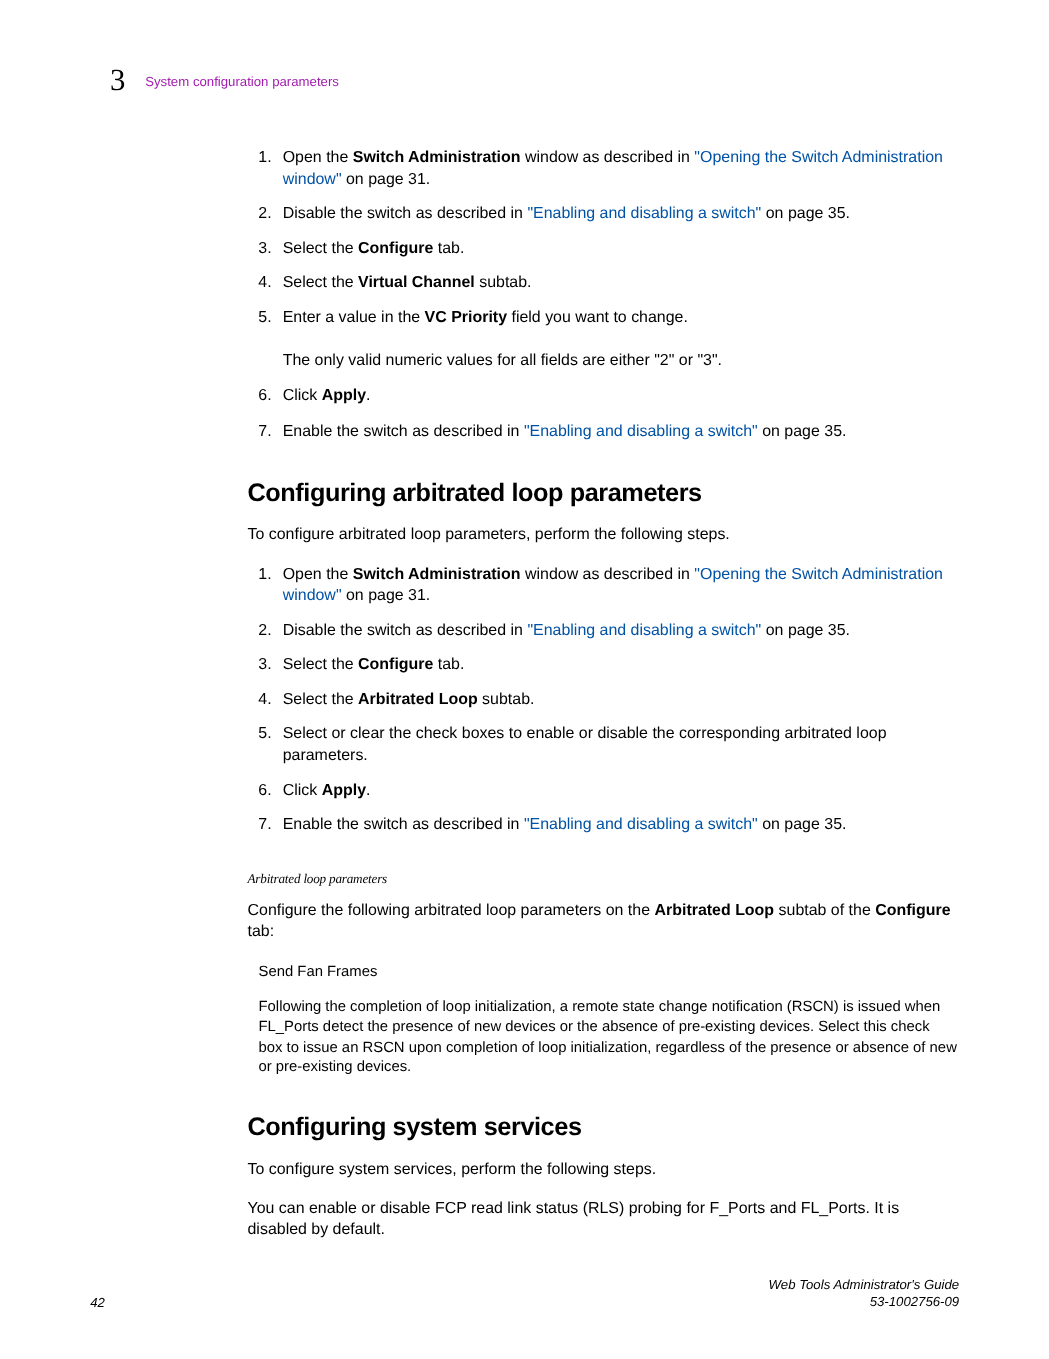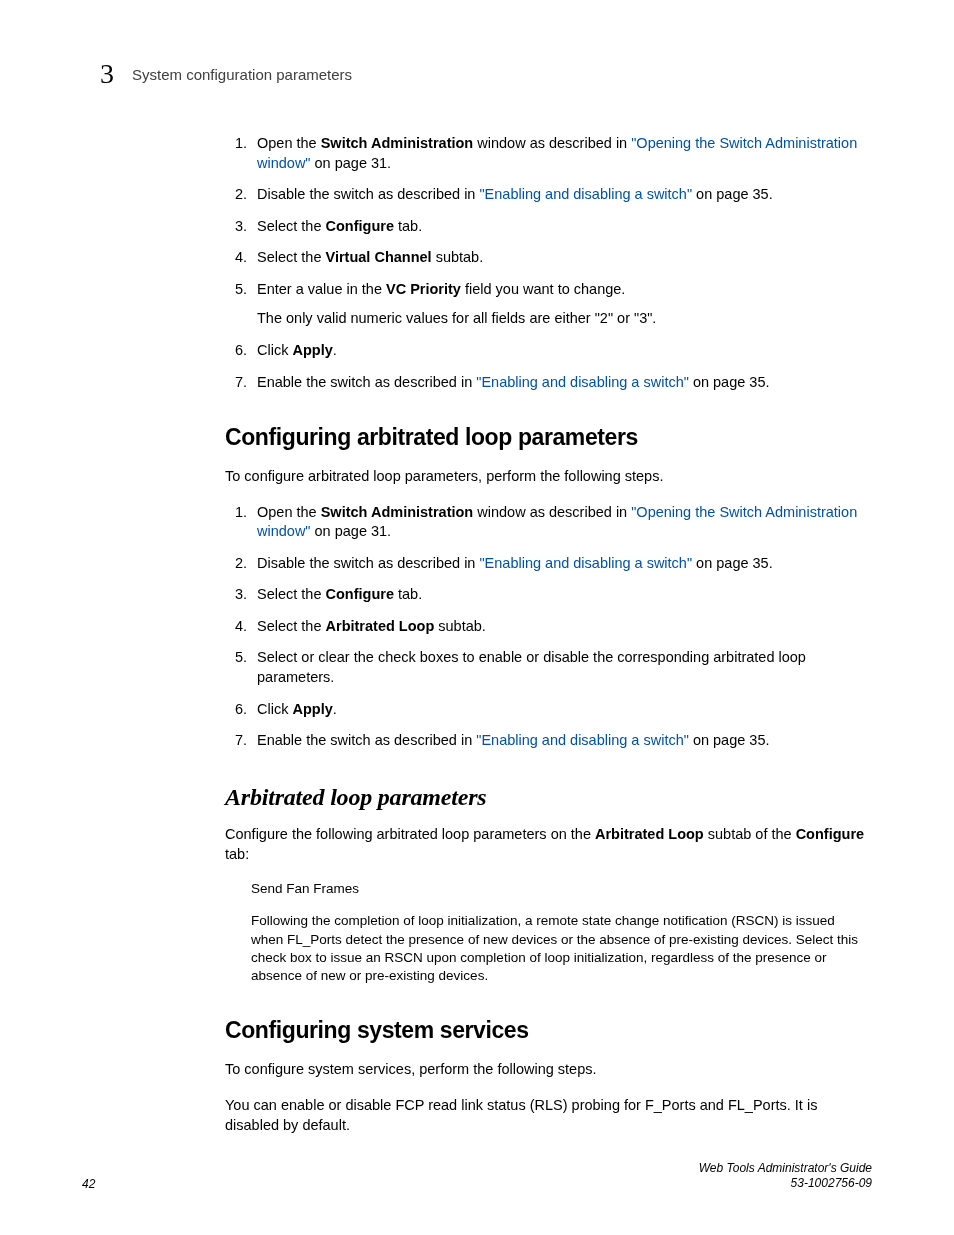--- a/index.html
+++ b/index.html
@@ -27,66 +27,66 @@
     display: flex;
     align-items: center;
   }
   .chapter-num {
     font-family: Georgia, 'Times New Roman', serif;
     font-size: 28px;
     font-weight: normal;
     margin-right: 18px;
   }
   .header-title {
-    font-size: 15px;
-    color: #404040;
+    font-size: 12px;
+    color: #a21caf;
   }
   .body {
     position: absolute;
     top: 134px;
     left: 225px;
     width: 645px;
     font-size: 14.5px;
     line-height: 1.35;
     color: #000;
   }
   ol.steps {
     list-style: decimal;
     padding-left: 26px;
     margin: 0 0 30px 0;
   }
   ol.steps > li {
     padding-left: 6px;
     margin-bottom: 12px;
   }
   ol.steps > li .sub {
-    margin-top: 10px;
+    margin-top: 20px;
   }
   .link { color: #0052a5; }
   .bold { font-weight: 700; }
   h2.section {
     font-family: Arial, Helvetica, sans-serif;
     font-weight: 600;
     font-size: 23px;
     margin: 4px 0 14px 0;
     letter-spacing: -0.4px;
   }
   h3.subsection {
     font-family: Georgia, 'Times New Roman', serif;
     font-style: italic;
-    font-weight: 700;
-    font-size: 24px;
+    font-weight: 400;
+    font-size: 12px;
     margin: 18px 0 12px 0;
     letter-spacing: -0.2px;
   }
   p.intro {
     margin: 0 0 16px 0;
   }
   .param-table {
-    margin: 6px 0 30px 26px;
+    margin: 6px 0 30px 10px;
     font-size: 13.5px;
     line-height: 1.35;
   }
   .param-row {
     display: flex;
     margin-bottom: 14px;
   }
   .param-name {
     width: 152px;
     flex: 0 0 152px;

